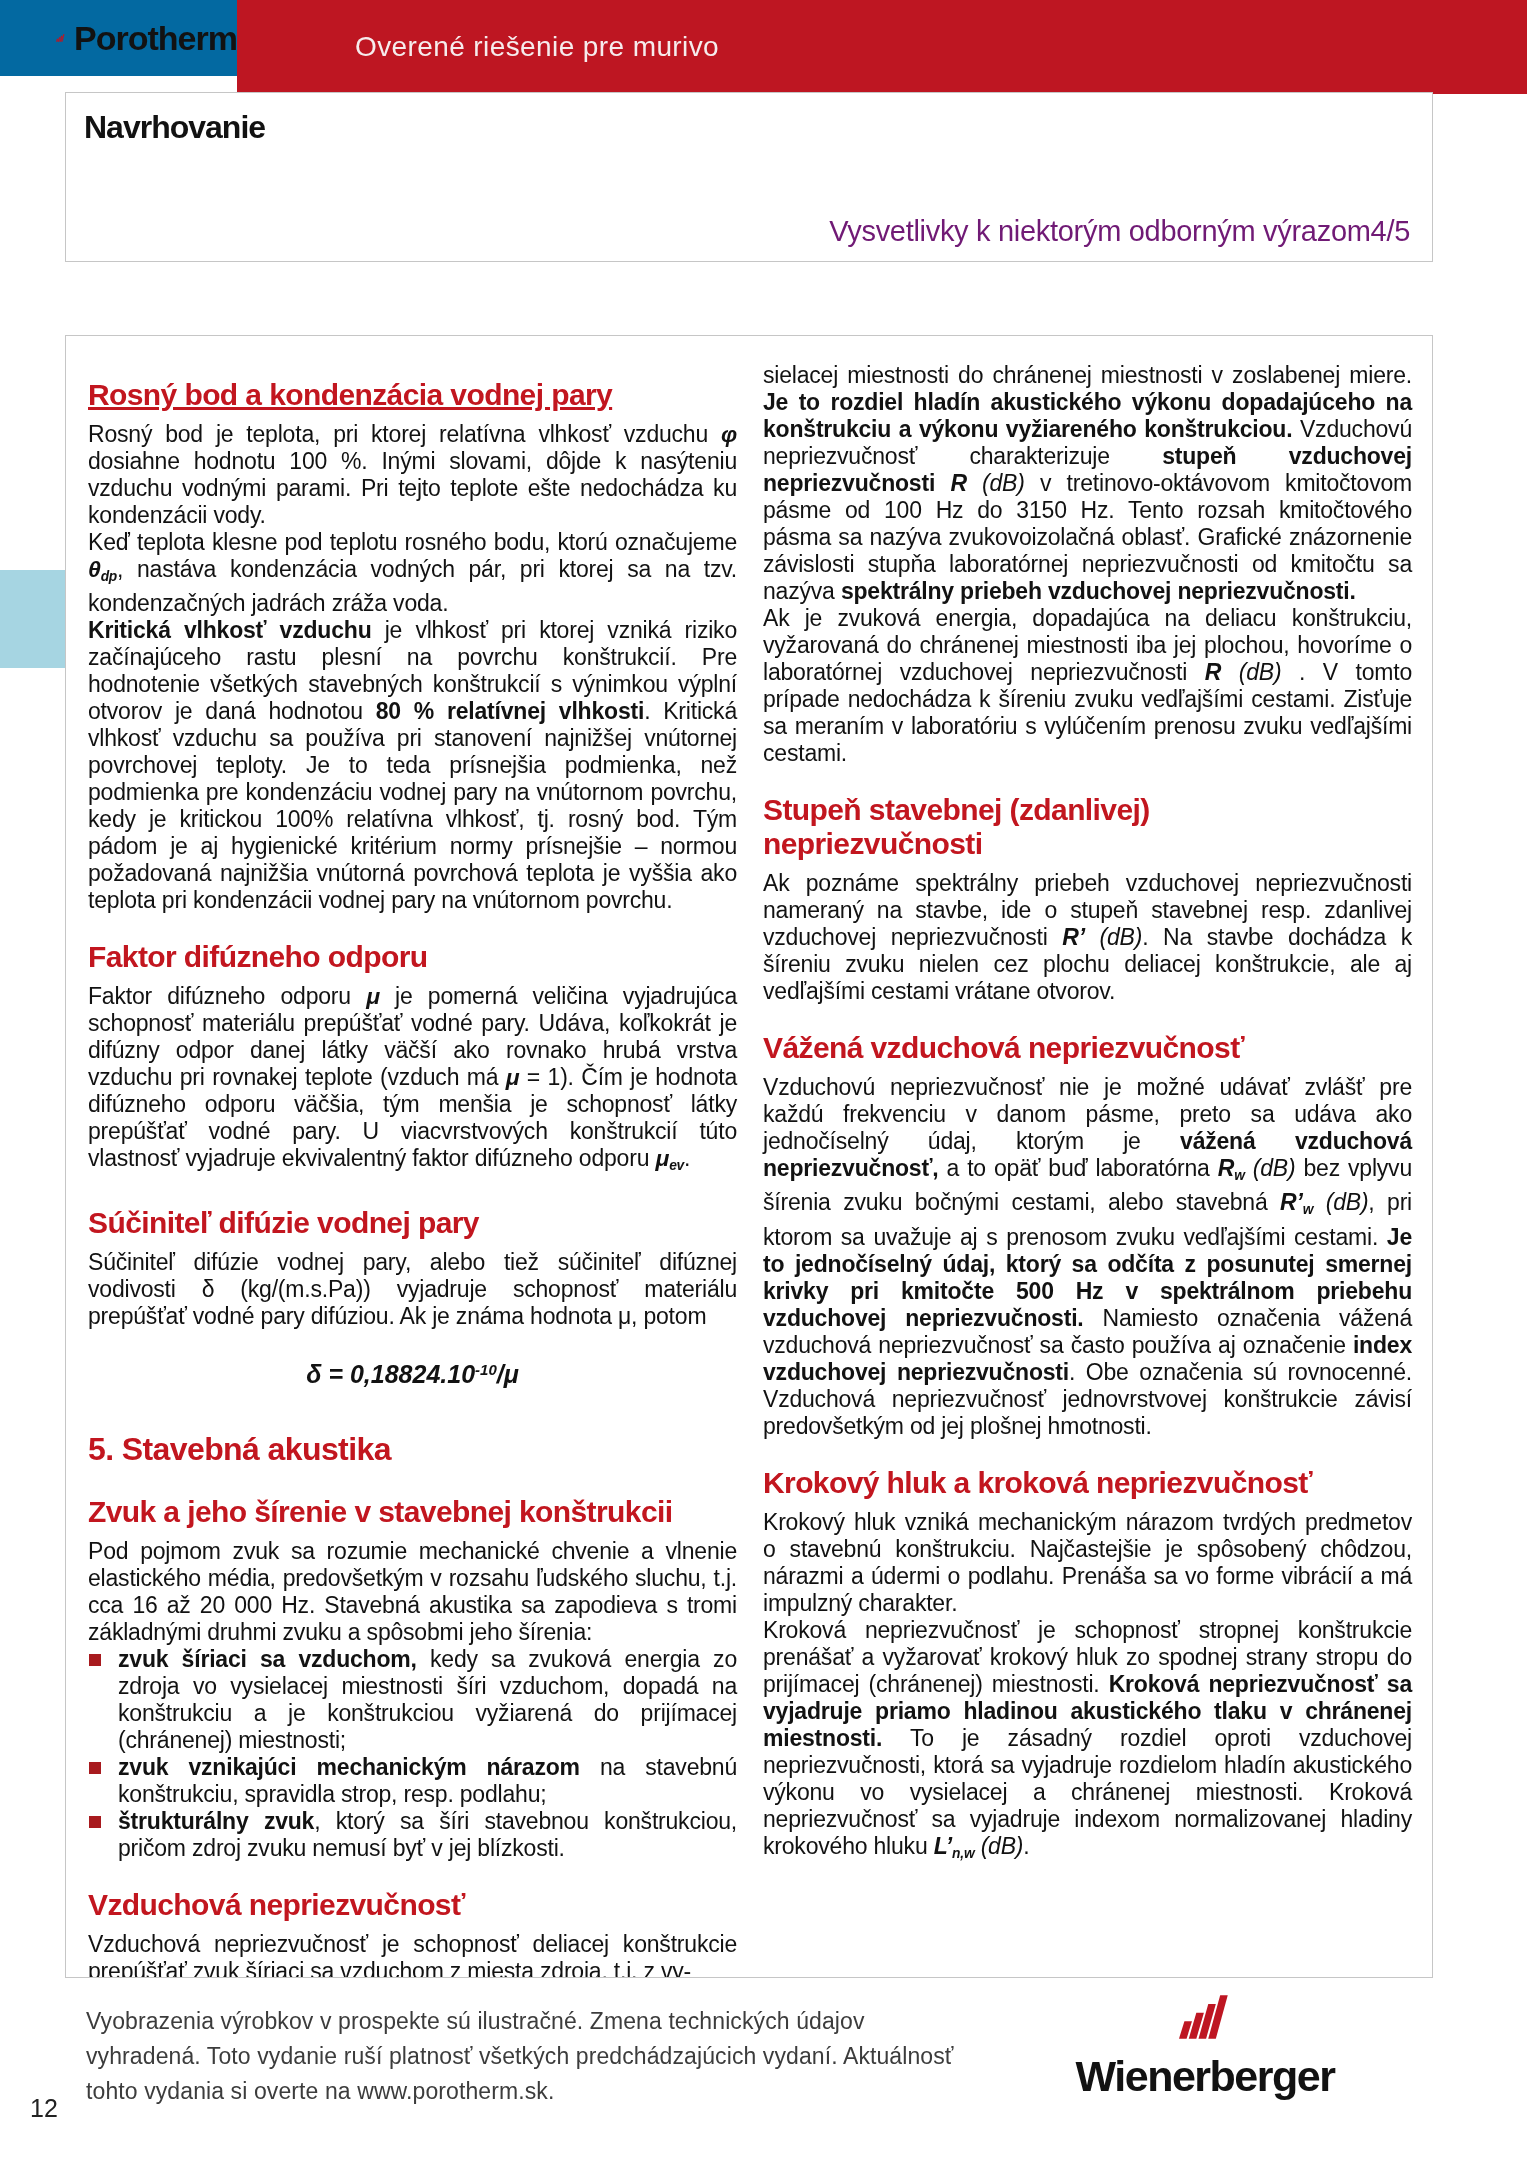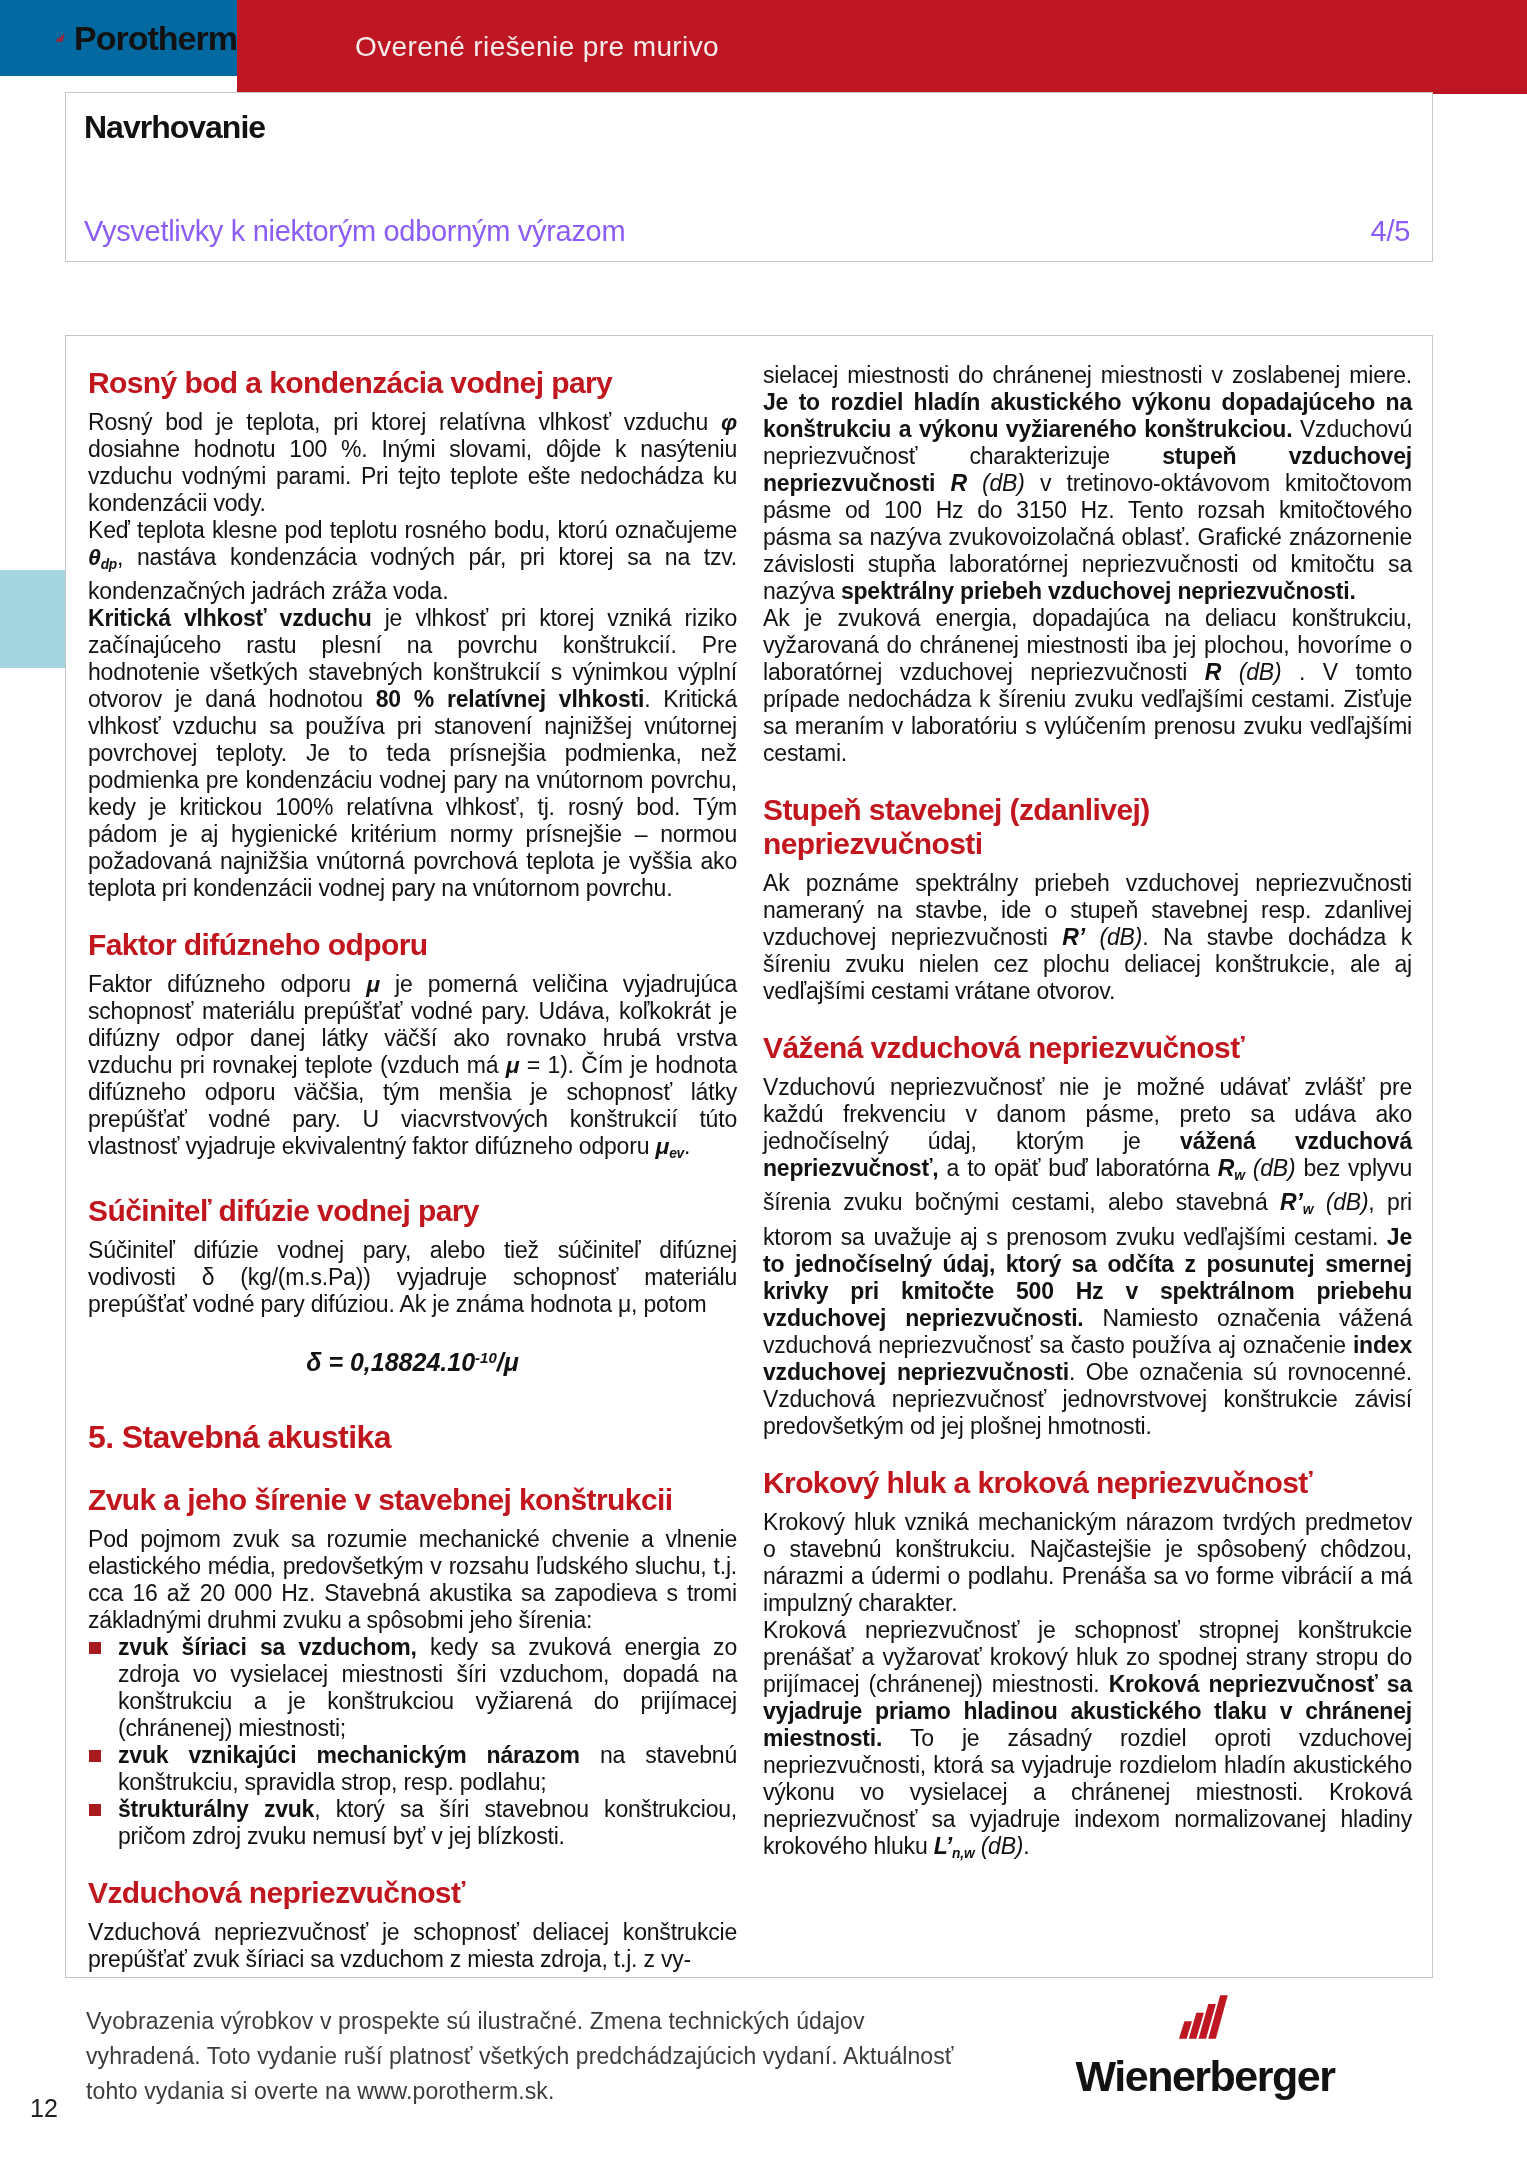--- a/index.html
+++ b/index.html
@@ -9,32 +9,32 @@
 
   
   .header-logo { position:absolute; top:0; left:0; width:237px; height:76px; display:flex; align-items:center; padding-left:56px; background:#0369a1; }
   .logo-text { font-size:34px; font-weight:bold; color:#121212; letter-spacing:-1px; margin-left:9px; }
   .red-banner { position:absolute; top:0; left:237px; right:0; height:94px; background:var(--brand_red,#be1622); display:flex; align-items:center; }
   .tagline { color:#f6eced; font-size:28px; margin-left:118px; letter-spacing:0.4px; font-weight:400; }
 
   
   .title-box { position:absolute; left:65px; top:92px; width:1368px; height:170px; border:1px solid var(--border_gray,#c6c6c6); background:#fff; }
   .title-box h1 { font-size:32px; font-weight:bold; color:#121212; margin:16px 0 0 18px; letter-spacing:-1px; }
-  .subtitle-row { position:absolute; left:18px; right:22px; bottom:13px; display:flex; justify-content:space-between; align-items:baseline; font-size:29px; color:#8b5cf6; letter-spacing:-0.3px; }
+  .subtitle-row { position:absolute; left:18px; right:22px; bottom:13px; display:flex; justify-content:flex-end; align-items:baseline; font-size:29px; color:#701a75; letter-spacing:-0.3px; }
 
   
   .side-tab { position:absolute; left:0; top:570px; width:76px; height:98px; background:var(--tab_blue,#a6d5e2); }
 
   
   .content-box { position:absolute; left:65px; top:335px; width:1368px; height:1643px; border:1px solid var(--border_gray,#c6c6c6); background:#fff; padding:22px 20px 18px 22px; display:flex; gap:26px; overflow:hidden; }
   .col { flex:1; min-width:0; color:#121212; }
   .col p { font-size:23px; line-height:27px; text-align:justify; letter-spacing:-0.2px; }
   .col > p:first-child { margin-top:4px; }
   h2.sec { font-size:30px; line-height:34px; color:var(--heading_red,#c2161f); margin:26px 0 9px 0; letter-spacing:-0.6px; }
-  .col h2.sec:first-child { margin-top:8px; }
+  .col h2.sec:first-child { margin-top:20px;text-decoration:underline; }
   h2.two-line { max-width:470px; }
   h2.chapter { font-size:32px; line-height:40px; color:var(--heading_red,#c2161f); margin:40px 0 4px 0; letter-spacing:-0.6px; }
   .formula { font-size:25px; text-align:center; margin:30px 0 22px 0; color:#121212; }
 
   ul.bullets { list-style:none; }
   .bullets li { position:relative; padding-left:30px; font-size:23px; line-height:27px; text-align:justify; letter-spacing:-0.2px; }
   .bullets .sq { position:absolute; left:1px; top:8px; width:12px; height:12px; background:var(--bullet_red,#a81a1e); }
 
   
   .b { font-weight:bold; }

